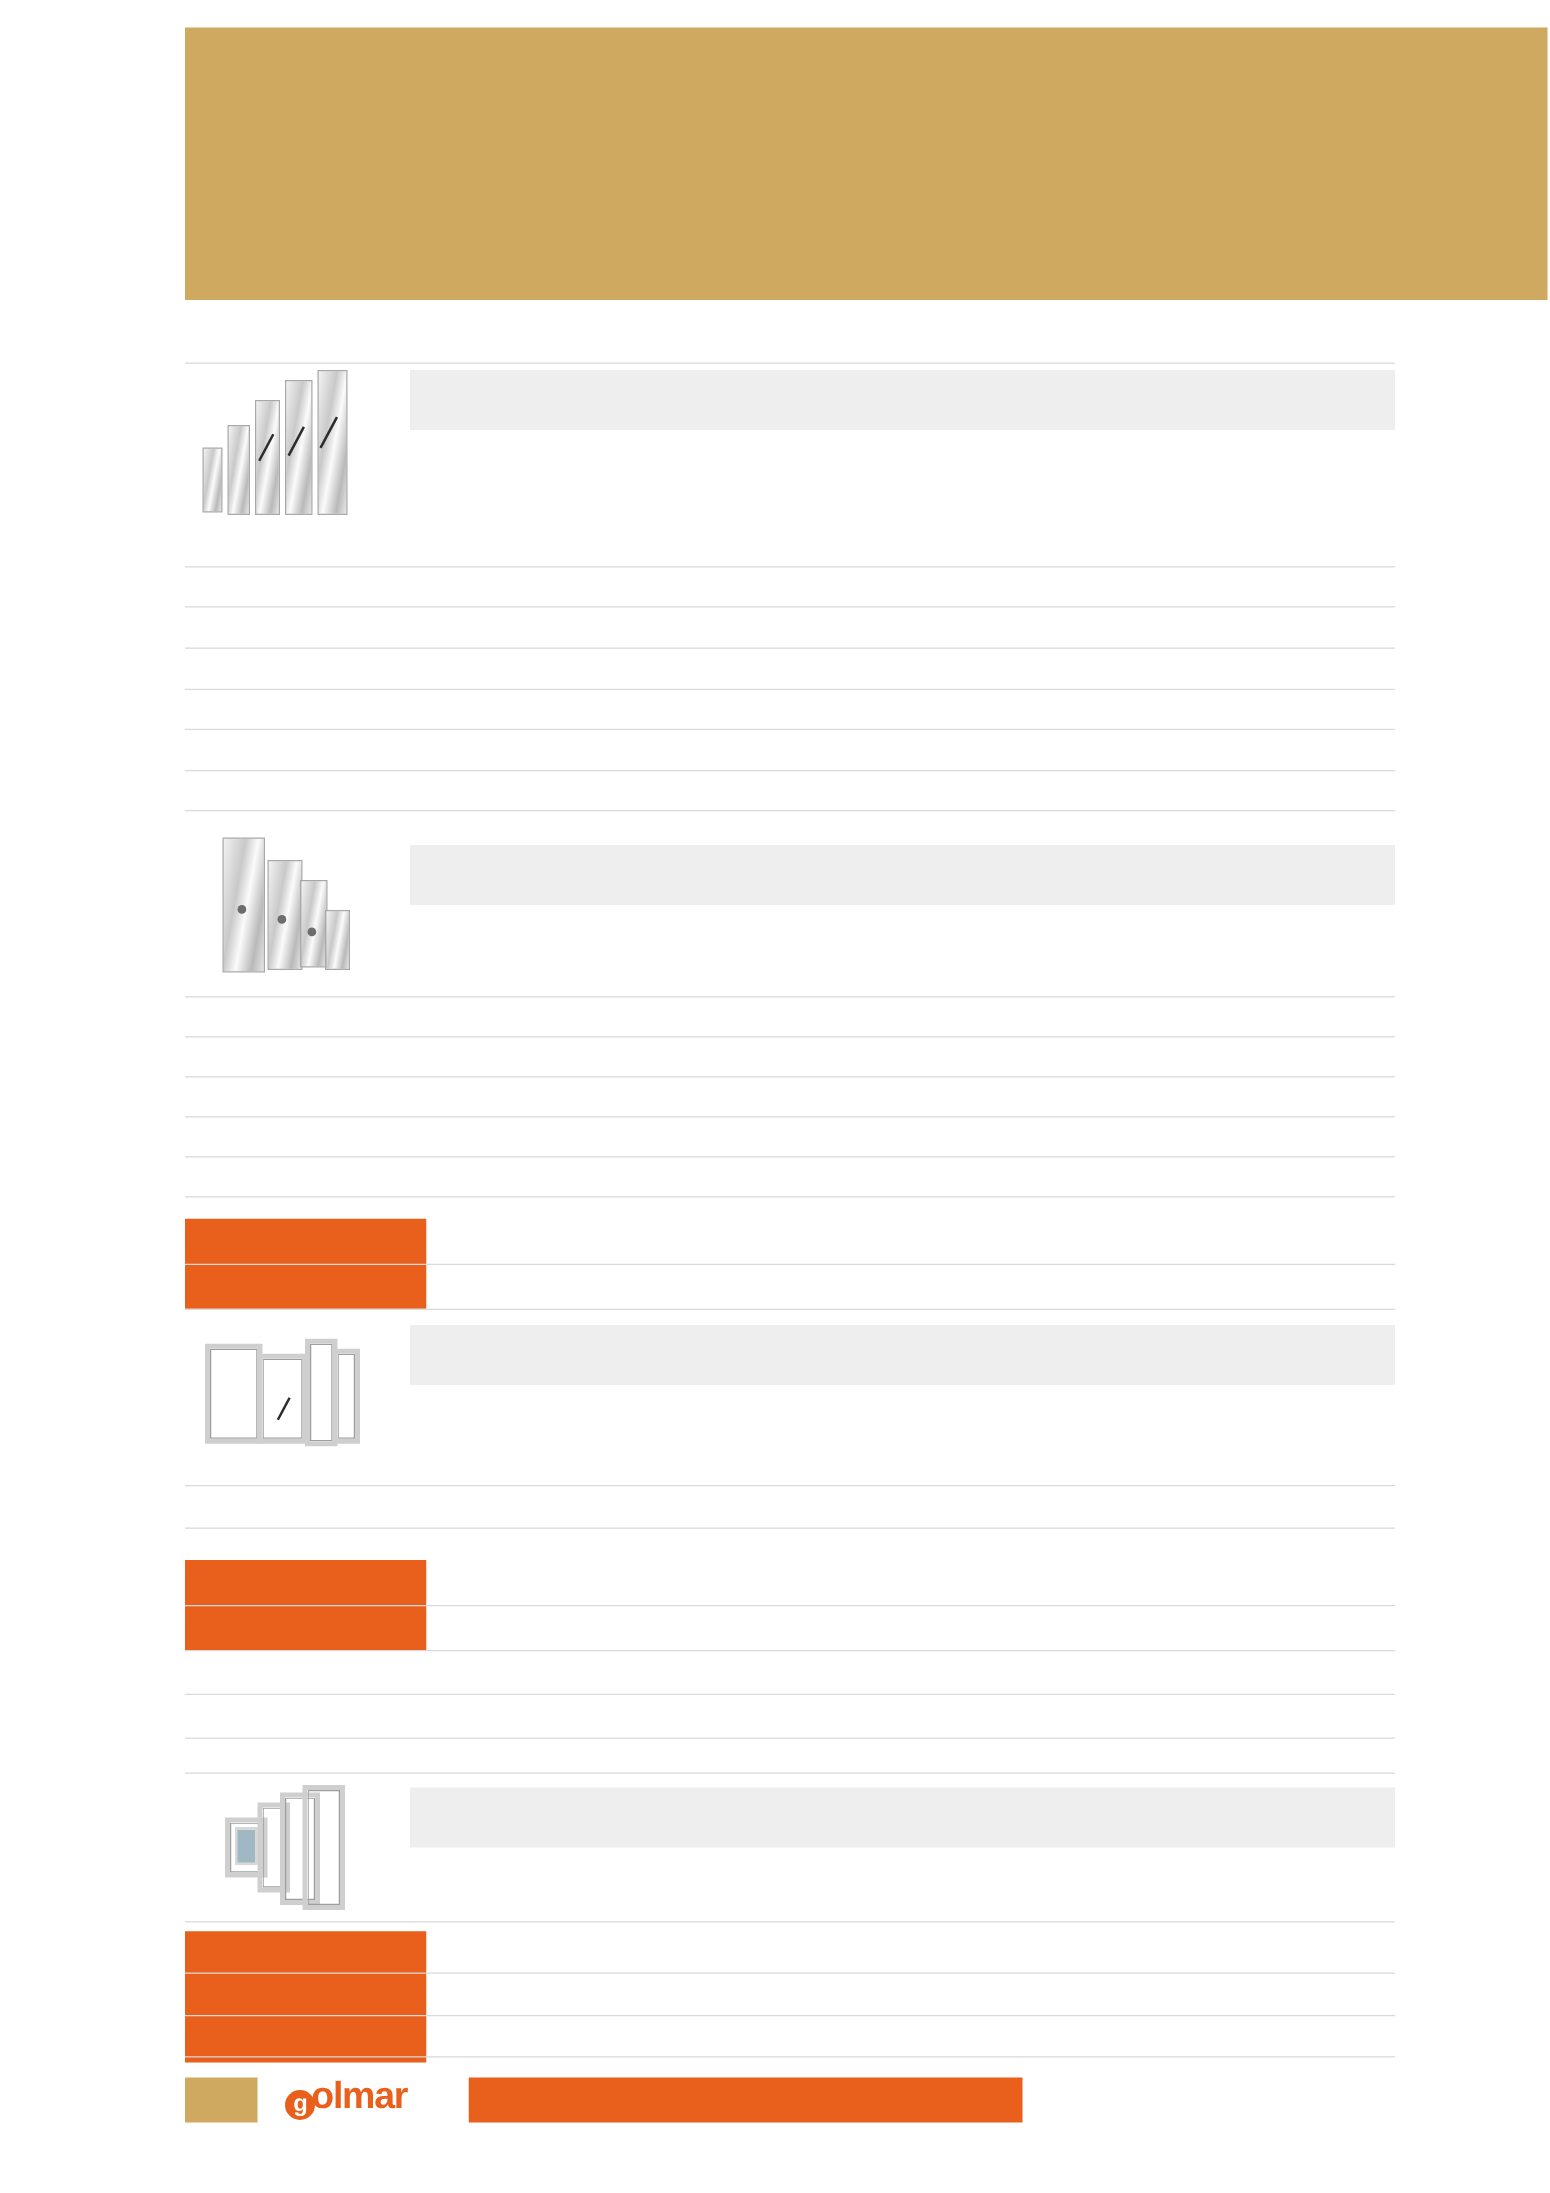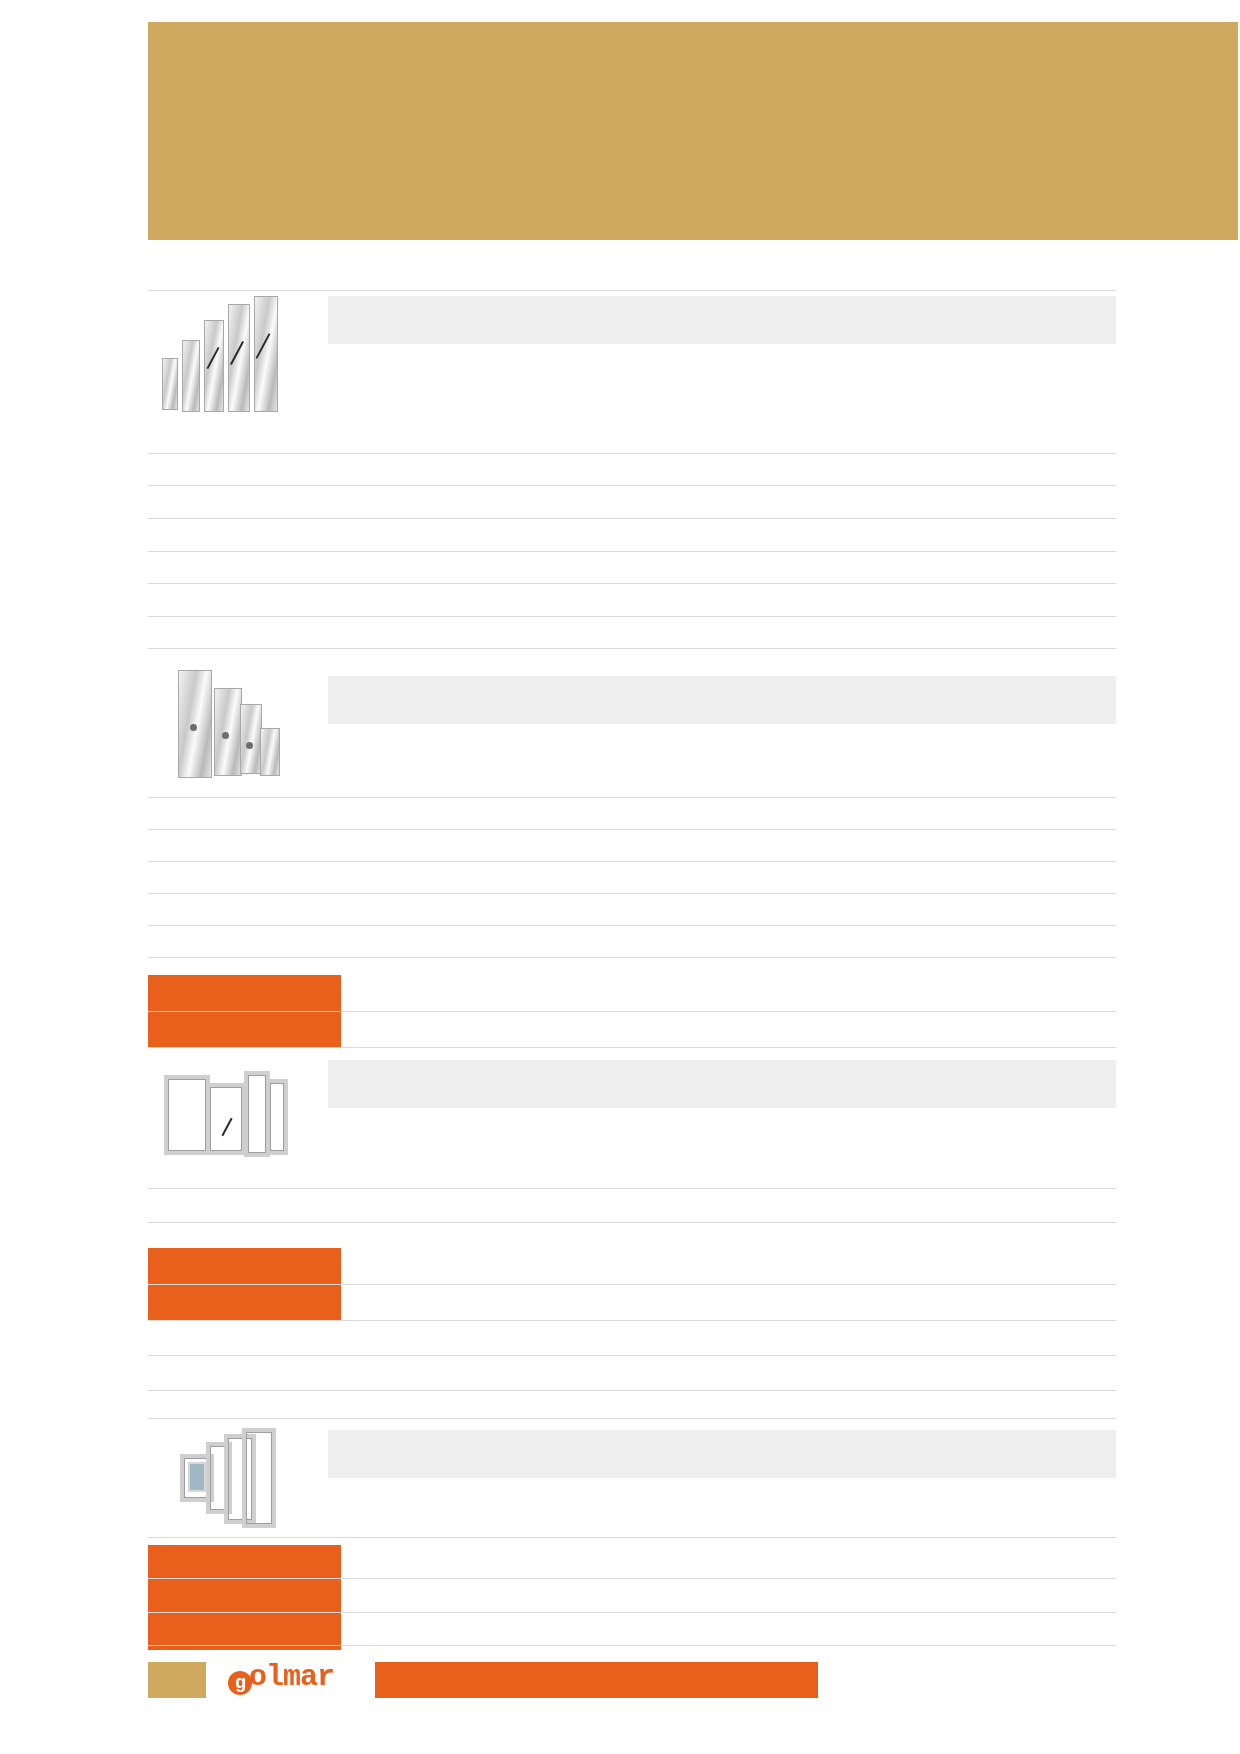--- a/index.html
+++ b/index.html
@@ -77,21 +77,21 @@
   .footer-bar {
     position: absolute;
     left: 375px;
     top: 1662px;
     width: 443px;
     height: 36px;
     background: #e8601c;
   }
 
   .logo-text {
-    font-family: Liberation Mono, monospace;
+    font-family: Liberation Sans, sans-serif;
     font-weight: bold;
     font-size: 30px;
     color: #e8601c;
     letter-spacing: -1px;
     line-height: 40px;
   }
   .logo-circle {
     display: inline-block;
     width: 24px;
     height: 24px;

